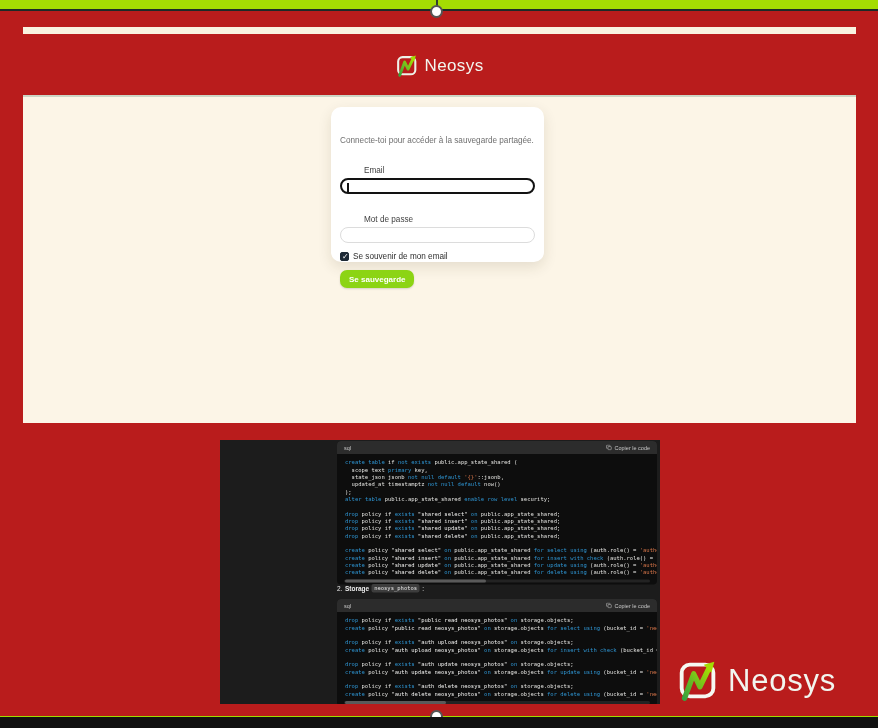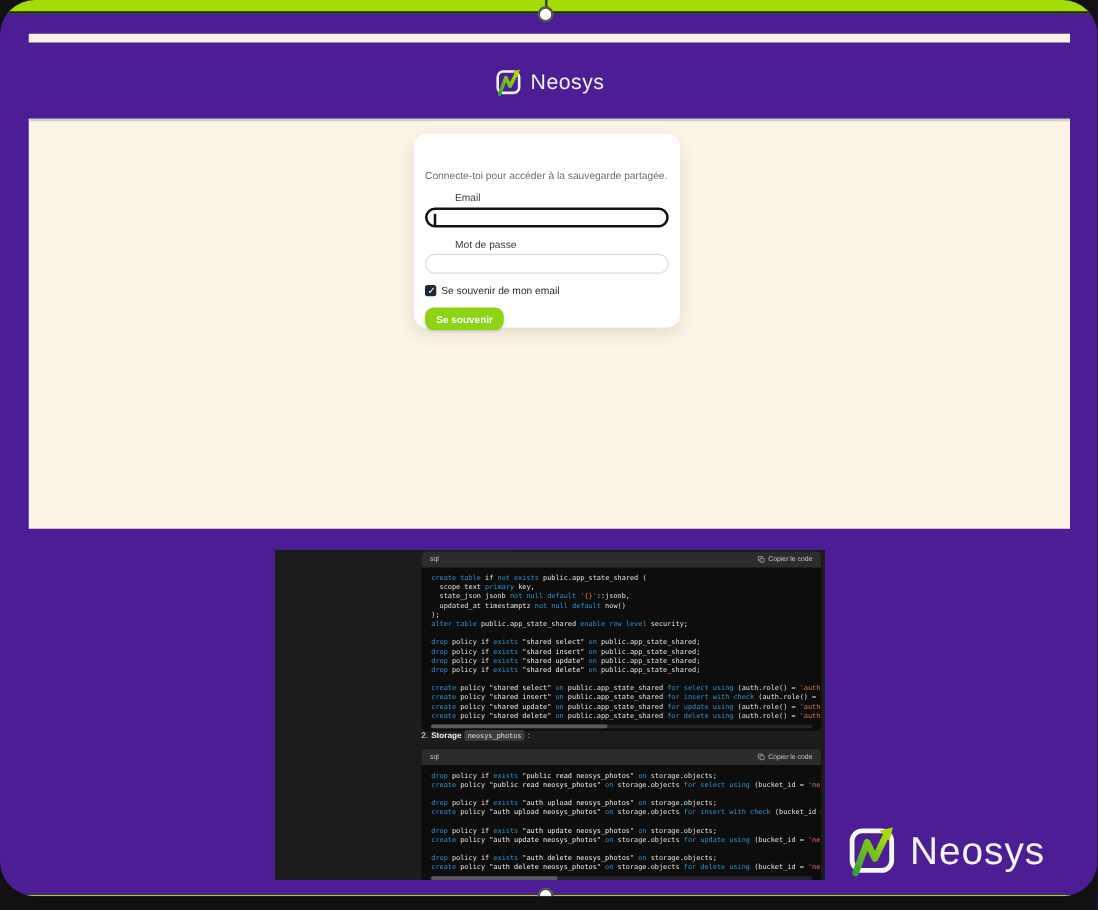--- a/index.html
+++ b/index.html
@@ -1,20 +1,20 @@
 <!DOCTYPE html>
 <html><head>
 <meta charset="utf-8">
 <style>
   * { margin:0; padding:0; box-sizing:border-box; }
   html,body { background:#111; }
   body { font-family:"Liberation Sans", sans-serif; }
 
   .stage { position:relative; width:878px; height:717px; margin:0 auto;
-           background:#4c1d95; overflow:hidden;border-radius:28px; }
+           background:#b91c1c; overflow:hidden; }
 
   
   .lime-top { position:absolute; left:0; top:0; width:878px; height:11px;
               background:#a4dc03; border-bottom:2px solid #1c2a28; }
   .lime-bottom { position:absolute; left:0; top:716px; width:878px; height:12px;
                  background:#a0da00; }
   .handle-line { position:absolute; left:436px; top:0; width:2px; height:6px; background:#33402f; }
   .handle { position:absolute; width:13px; height:13px; border-radius:50%;
             background:#fefefe; border:2px solid #555; z-index:50; }
   .handle.top { left:430px; top:5px; }
@@ -36,21 +36,21 @@
   
   .main-cream { position:absolute; left:23px; top:95px; width:833px; height:328px;
                 background:#fcf5e7; border-top:2px solid #ccd5c5; }
 
   
   .login-card { position:absolute; left:331px; top:107px; width:213px; height:155px;
                 background:#ffffff; border-radius:10px; padding:13px 9px 10px 9px;
                 box-shadow:0 5px 14px rgba(60,50,20,.12); }
   .login-title { font-size:12.5px; font-weight:700; color:#141414; }
   .login-sub { font-size:8.2px; color:#6f6f6f; margin-top:16px; }
-  .field-label { font-size:8.2px; color:#3f3f3f; margin-top:9px;padding-left:24px; }
+  .field-label { font-size:8.2px; color:#3f3f3f; margin-top:21px;padding-left:24px; }
   .inp { position:relative; margin-top:3px; width:100%; height:16px; border-radius:8px;
          background:#fff; }
   .inp input { width:100%; height:100%; border:none; outline:none; background:transparent;
                font-size:9px; padding:0 6px; font-family:"Liberation Sans",sans-serif; }
   .inp.focused { border:2px solid #121212; }
   .inp.plain { border:1px solid #dcdcdc; }
   .caret { position:absolute; left:5px; top:2.5px; width:1.5px; height:9px; background:#111; }
   .remember-row { display:flex; align-items:flex-end; gap:4px; margin-top:9px; }
   .checkbox { width:9px; height:9px; border-radius:2px; border:1px solid #444;
               background:#fff; position:relative; flex:0 0 auto; }
@@ -143,21 +143,21 @@
     <div class="field-label">Mot de passe</div>
     <div class="inp plain">
       <input type="password" value="" style="">
     </div>
 
     <div class="remember-row">
       <span class="checkbox checked"></span>
       <span class="remember-label">Se souvenir de mon email</span>
     </div>
 
-    <button class="submit-btn">Se souvenir</button>
+    <button class="submit-btn">Se sauvegarde</button>
   </div>
 
   <div class="code-panel">
     <div class="panel-inner">
 
       <div class="code-block b1">
         <div class="code-head">
           <span class="code-lang">sql</span>
           <button class="copy-btn">
             <svg width="12" height="12" viewBox="0 0 12 12">

